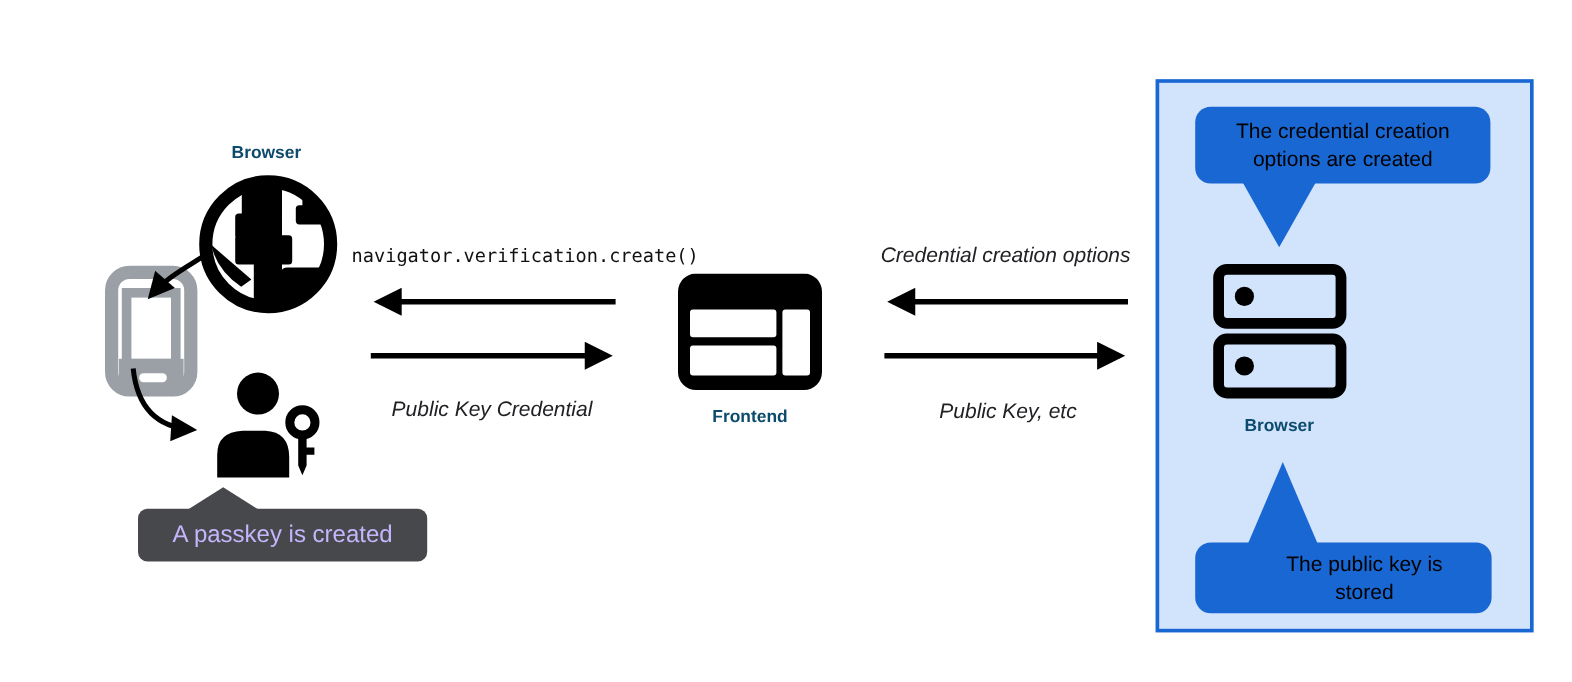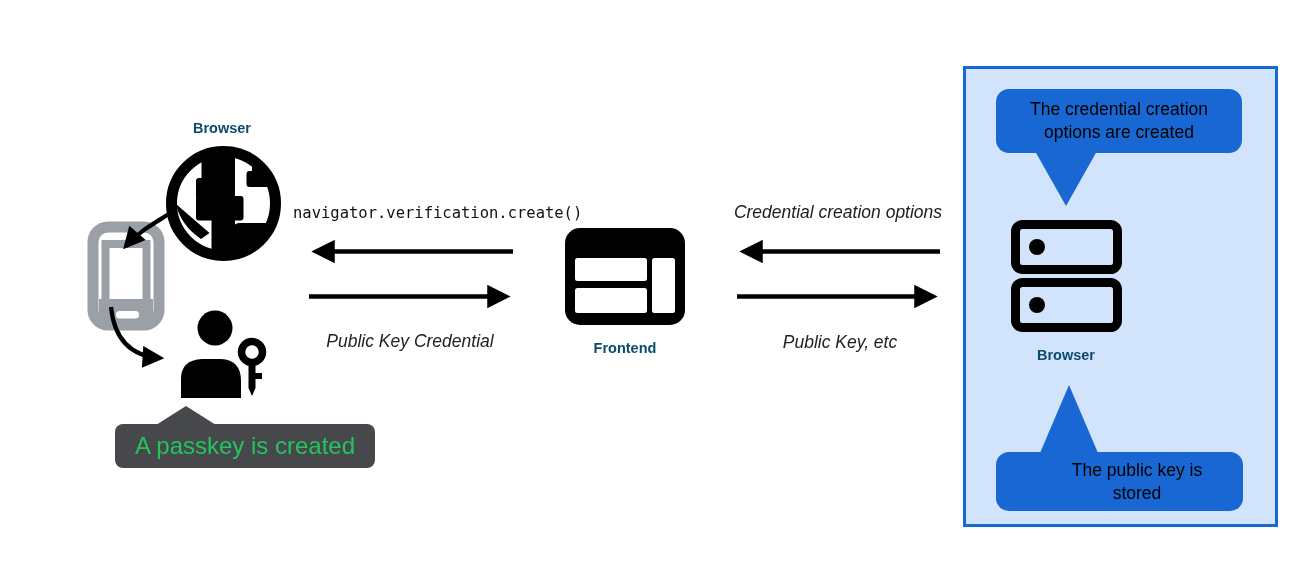--- a/index.html
+++ b/index.html
@@ -38,22 +38,22 @@
   .bubble-bottom{left:996px;top:452px;width:247px;height:59px;padding-left:35px;}
   .tail{width:0;height:0;}
   .tail-down{left:1035px;top:151px;
     border-left:31px solid transparent;border-right:31px solid transparent;
     border-top:55px solid var(--accent-blue);}
   .tail-up{left:1040px;top:385px;
     border-left:29px solid transparent;border-right:29px solid transparent;
     border-bottom:68px solid var(--accent-blue);}
   
   .tooltip{
-    left:115px;top:424px;width:260px;height:44px;border-radius:8px;
-    background:var(--tooltip-gray);color:#22c55e;font-size:24px;
+    left:115px;top:424px;width:241px;height:44px;border-radius:8px;
+    background:var(--tooltip-gray);color:#c4b5fd;font-size:20px;
     display:flex;align-items:center;justify-content:center;white-space:nowrap;
   }
   .tooltip-tail{left:156px;top:406px;width:0;height:0;
     border-left:30px solid transparent;border-right:30px solid transparent;
     border-bottom:19px solid var(--tooltip-gray);}
   .uv-label{left:41px;top:280px;font-size:17.5px;background:#fff;padding:1px 3px;z-index:5;}
   svg{display:block;}
   .ink{fill:var(--ink);}
   .stroke-ink{stroke:var(--ink);fill:none;}
   .gray{fill:var(--phone-gray);}

